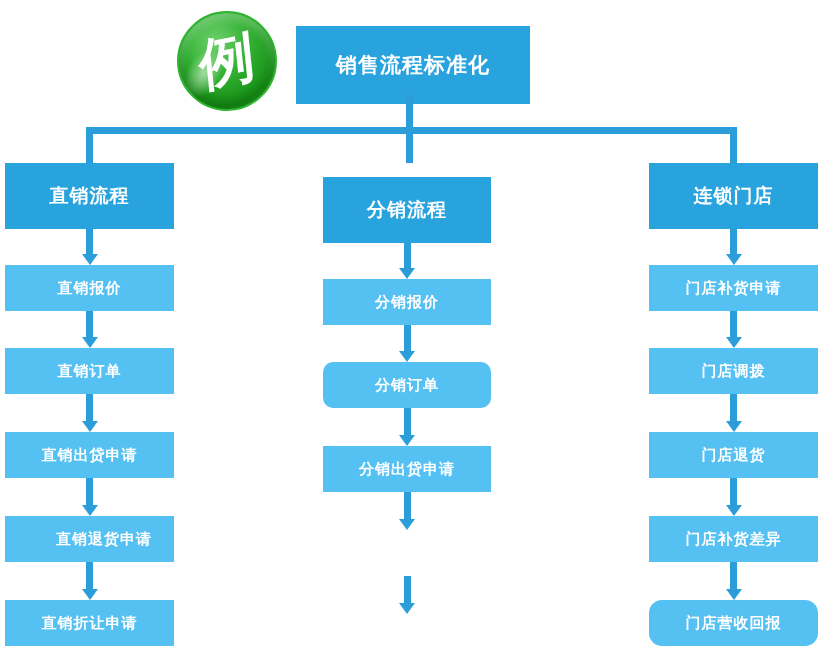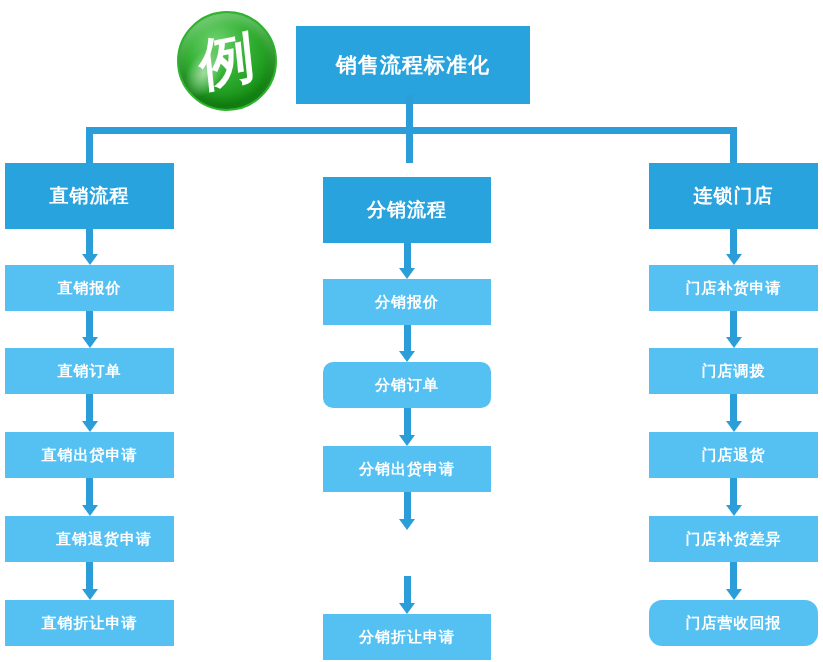--- a/index.html
+++ b/index.html
@@ -155,23 +155,20 @@
       <span>分销出贷申请</span>
     </div>
     <div class="arrow" style="top:315px;height:38px;">
         <i class="stem"></i>
         <i class="head"></i>
       </div>
     <div class="arrow" style="top:399px;height:38px;">
         <i class="stem"></i>
         <i class="head"></i>
       </div>
-    <div class="node" style="top:437px;">
-      <span>分销折让申请</span>
-    </div>
   </div>
 
   <div class="column" style="left:649px;width:169px;">
     <div class="col-header">
       <span>连锁门店</span>
     </div>
     <div class="arrow" style="top:66px;height:36px;">
         <i class="stem"></i>
         <i class="head"></i>
       </div>

